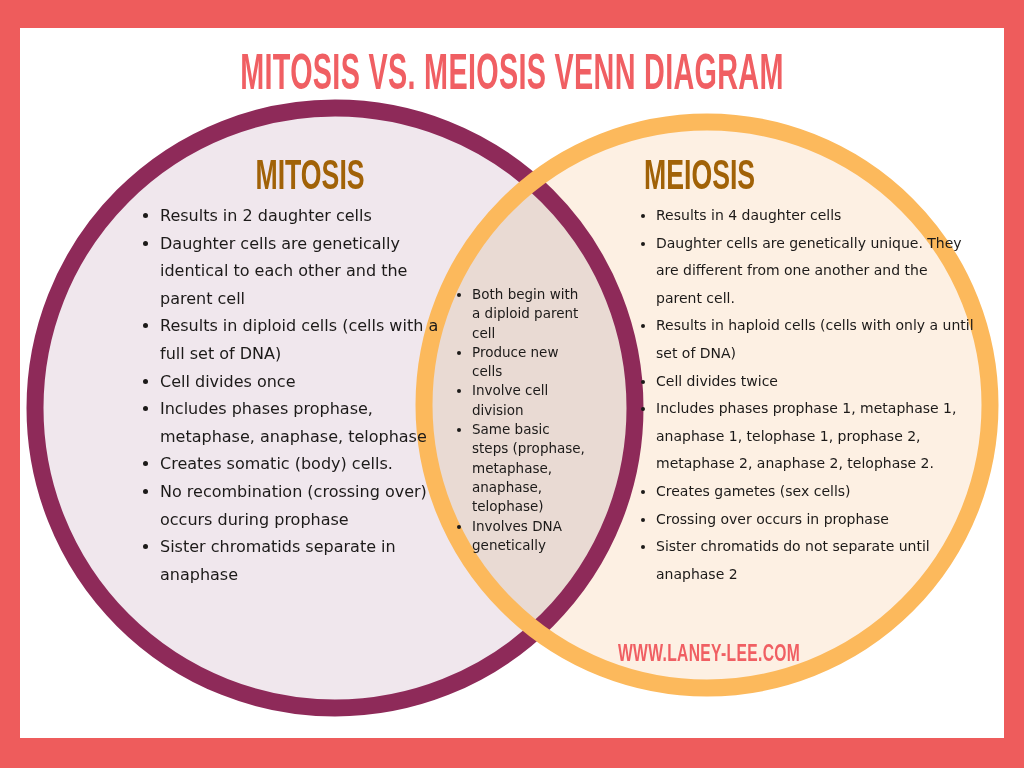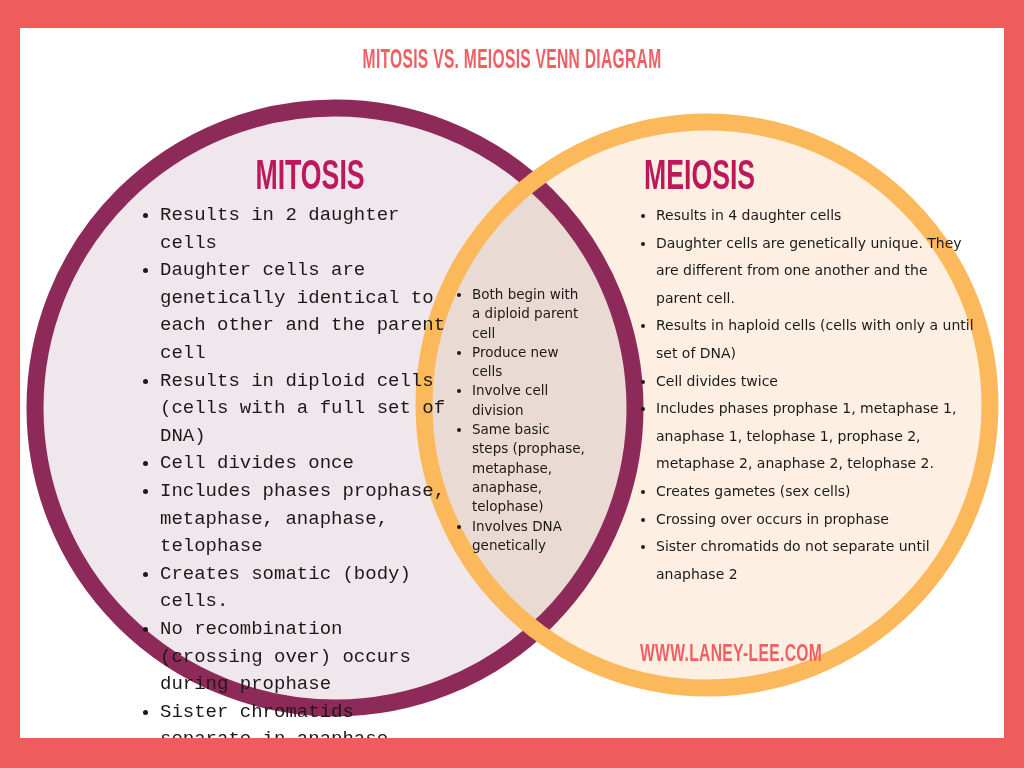--- a/index.html
+++ b/index.html
@@ -17,21 +17,21 @@
   }
   
   .page-title {
     position: absolute;
     left: 0; top: 16px;
     width: 984px;
     text-align: center;
     color: #F05F63;
     font-family: "Liberation Sans", sans-serif;
     font-weight: 800;
-    font-size: 26px;
+    font-size: 48px;
     white-space: nowrap;
   }
   .page-title .cond {
     display: inline-block;
     transform: scaleX(0.60) scaleY(1.05);
     transform-origin: center;
     letter-spacing: 0.5px;
   }
   
   .venn-svg {
@@ -39,21 +39,21 @@
     left: -20px; top: -28px;
     width: 1024px; height: 768px;
   }
   
   .circle-heading {
     position: absolute;
     top: 122px;
     font-family: "Liberation Sans", sans-serif;
     font-weight: 800;
     font-size: 43px;
-    color: #be185d;
+    color: #a16207;
     text-align: center;
     white-space: nowrap;
   }
   .circle-heading .cond {
     display: inline-block;
     transform: scaleX(0.62) scaleY(1.0);
     transform-origin: center;
   }
   .heading-mitosis { left: 140px; width: 300px; }
   .heading-meiosis { left: 580px; width: 200px; text-decoration: underline; }
@@ -61,42 +61,41 @@
   .bullet-list {
     position: absolute;
     list-style: disc;
     color: #1c1a19;
   }
   .bullet-list li { margin: 0; }
   .list-mitosis {
     left: 118px; top: 174px;
     width: 312px;
     padding-left: 22px;
-    font-size: 19px;
+    font-size: 16px;
     line-height: 27.6px;
-    font-family: Liberation Mono, monospace;
   }
   .list-overlap {
     left: 436px; top: 257px;
     width: 132px;
     padding-left: 16px;
     font-size: 13.5px;
     line-height: 19.3px;
   }
   .list-meiosis {
     left: 614px; top: 174px;
     width: 342px;
     padding-left: 22px;
     font-size: 14px;
     line-height: 27.6px;
   }
   
   .watermark {
     position: absolute;
-    left: 620px; top: 612px;
+    left: 598px; top: 612px;
     color: #F05F63;
     font-family: "Liberation Sans", sans-serif;
     font-weight: 800;
     font-size: 23px;
     white-space: nowrap;
   }
   .watermark .cond {
     display: inline-block;
     transform: scaleX(0.68);
     transform-origin: left center;

